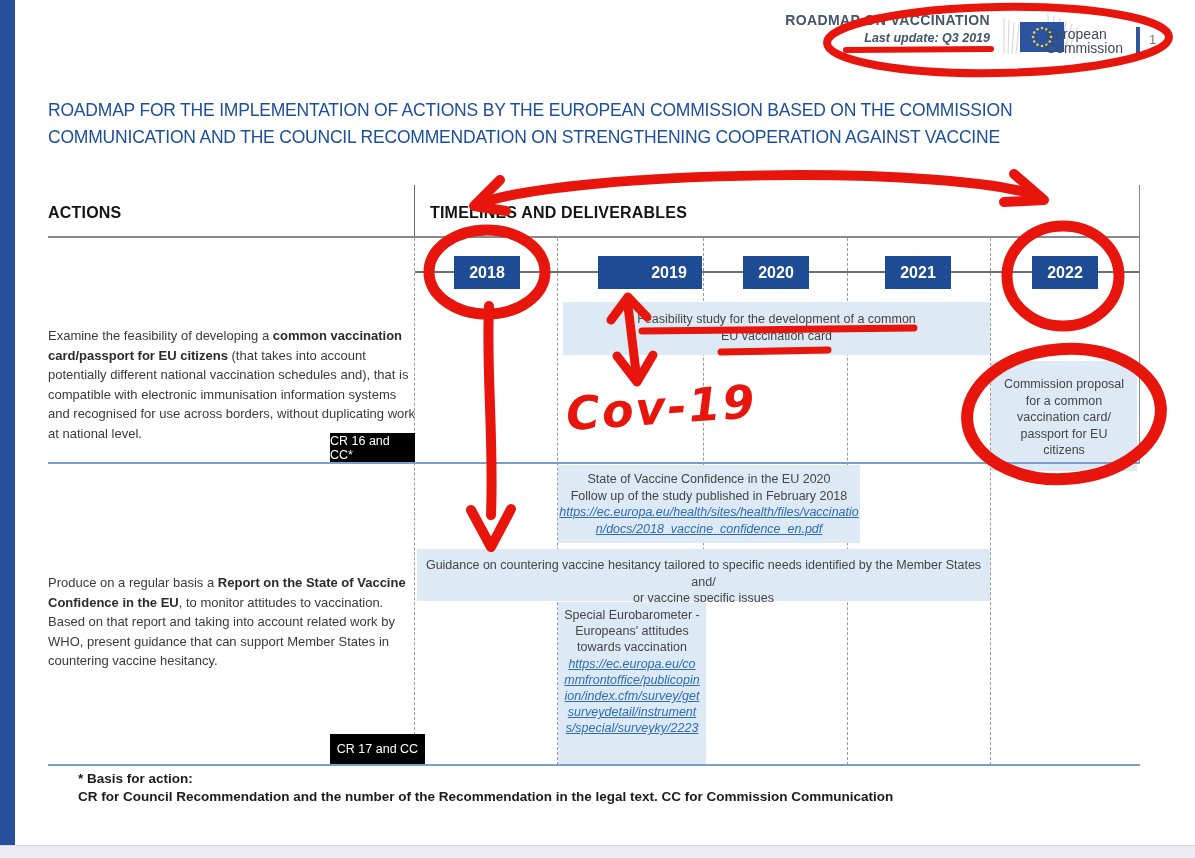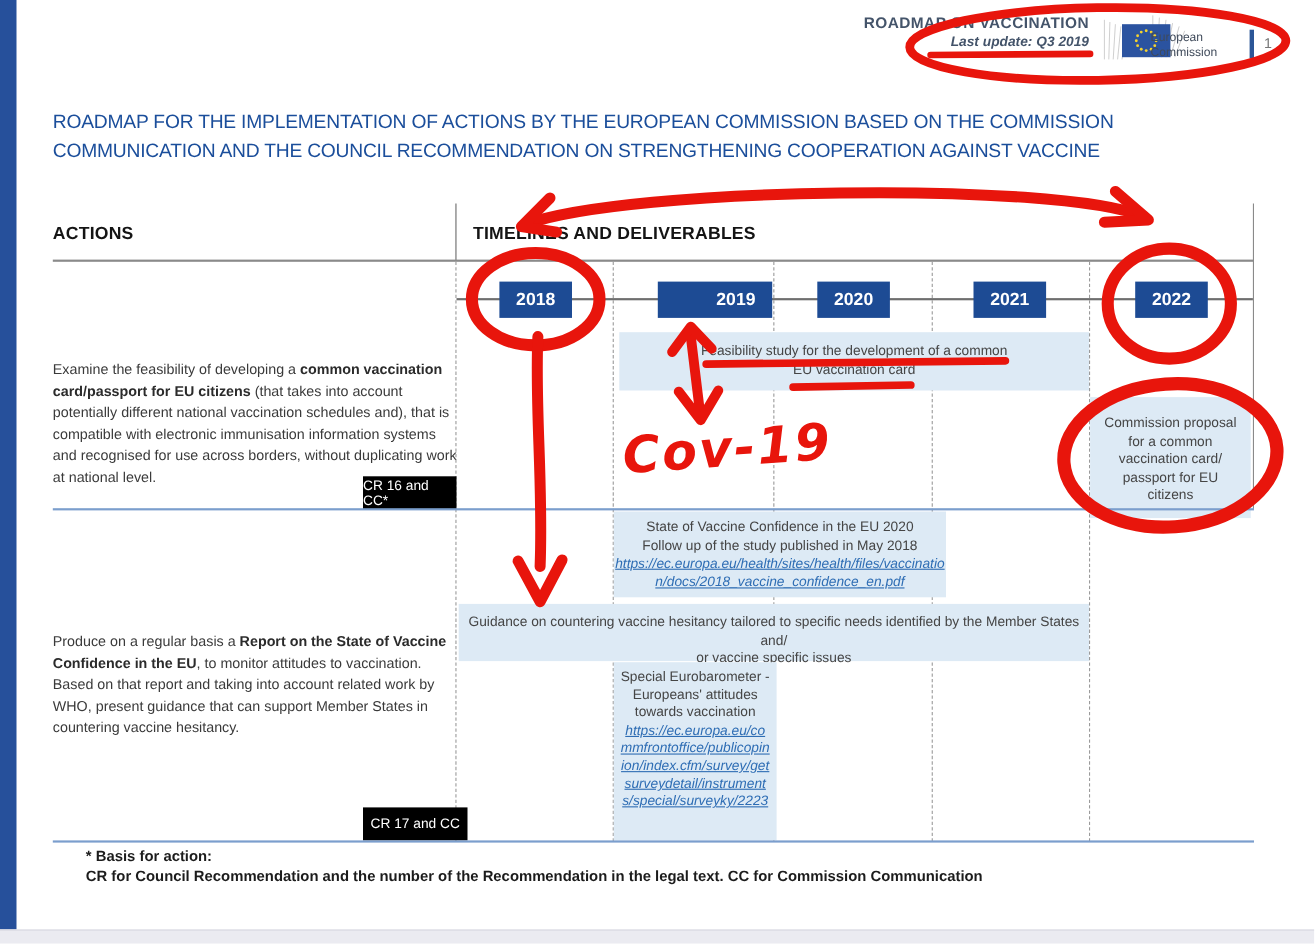--- a/index.html
+++ b/index.html
@@ -8,21 +8,21 @@
   .abs{position:absolute;}
 
   
   .left-stripe{left:0;top:0;width:15px;height:845px;background:#26509b;}
   .bottom-strip{left:0;top:845px;width:1195px;height:13px;background:#ebebf1;border-top:1px solid #d8d8e0;}
 
   
   .doc-label{right:205px;top:12px;font-size:14px;font-weight:bold;color:#44546a;letter-spacing:.4px;}
   .last-update{right:205px;top:31px;font-size:12.5px;font-style:italic;font-weight:600;color:#44546a;}
   .logo{left:1002px;top:12px;width:84px;height:50px;}
-  .logo-text{left:1046px;top:27px;font-size:11px;color:#3f4a5a;line-height:14px;}
+  .logo-text{left:1046px;top:27px;font-size:14px;color:#3f4a5a;line-height:14px;}
   .logo-bar{left:1136px;top:27px;width:4px;height:26px;background:#2c5697;}
   .page-number{left:1149px;top:32px;font-size:13px;color:#777;}
 
   
   .doc-title{left:48px;top:97px;color:#1b4e9b;font-weight:normal;font-size:17.5px;line-height:27px;letter-spacing:-.2px;white-space:nowrap;}
 
   
   .col-header{font-size:16px;font-weight:bold;color:#141414;letter-spacing:.2px;}
   .actions-header{left:48px;top:204px;}
   .timelines-header{left:430px;top:204px;}
@@ -129,21 +129,21 @@
   </div>
 
   <div class="abs row-divider" style="top:462px;"></div>
 
   <div class="abs action-text" style="top:573px;"><span>Produce on a regular basis a </span><b>Report on the State of Vaccine Confidence in the EU</b><span>, to monitor attitudes to vaccination. Based on that report and taking into account related work by WHO, present guidance that can support Member States in countering vaccine hesitancy.</span></div>
 
   <div class="abs badge" style="top:734px;width:95px;height:30px;">CR 17 and CC</div>
 
   <div class="abs lightbox" style="left:558px;top:465px;width:302px;height:78px;padding-top:6px;box-sizing:border-box;">
     <div>State of Vaccine Confidence in the EU 2020</div>
-    <div>Follow up of the study published in May 2018</div>
+    <div>Follow up of the study published in February 2018</div>
     <a href="#">https://ec.europa.eu/health/sites/health/files/vaccination/docs/2018_vaccine_confidence_en.pdf</a>
   </div>
 
   <div class="abs lightbox" style="left:417px;top:549px;width:573px;height:52px;padding-top:8px;box-sizing:border-box;">
     <div>Guidance on countering vaccine hesitancy tailored to specific needs identified by the Member States and/</div>
     <div>or vaccine specific issues</div>
   </div>
 
   <div class="abs lightbox" style="left:558px;top:602px;width:148px;height:162px;padding:5px 6px 16px 6px;box-sizing:border-box;line-height:16.2px;">
     <div>Special Eurobarometer - Europeans' attitudes towards vaccination</div>

